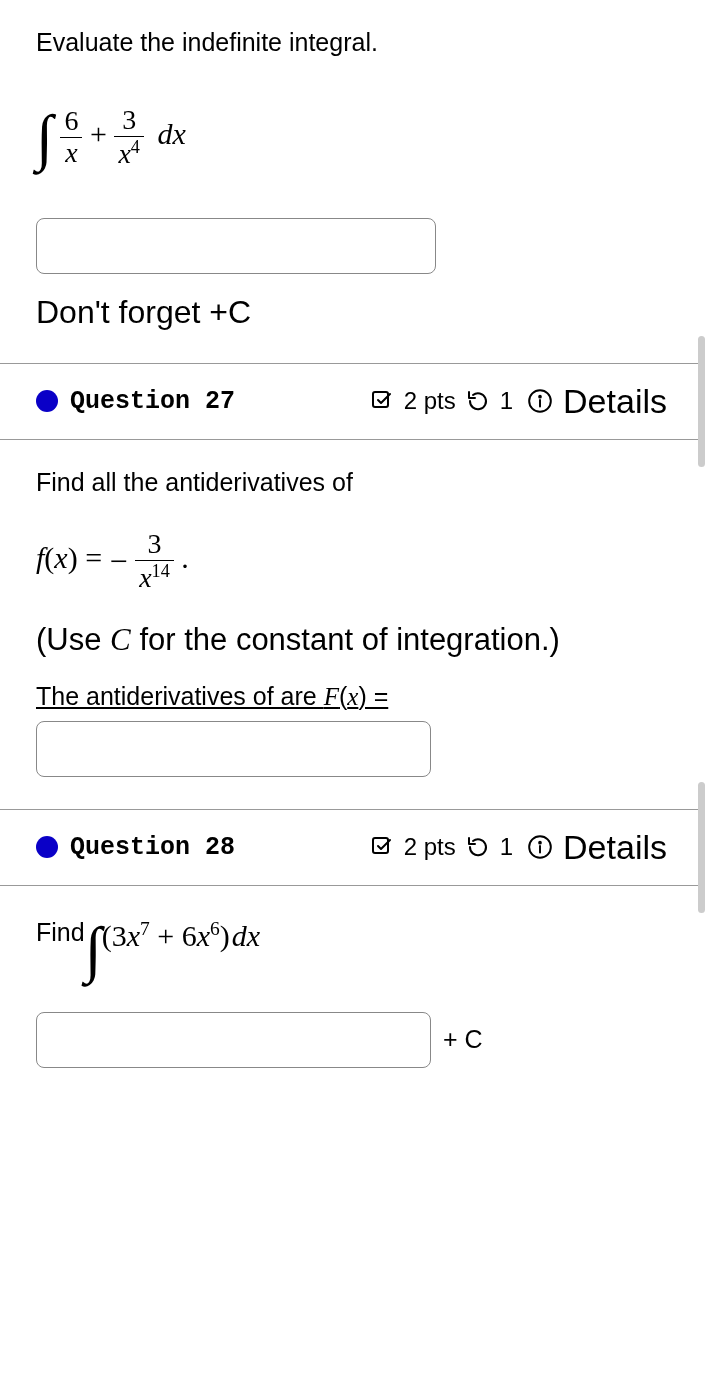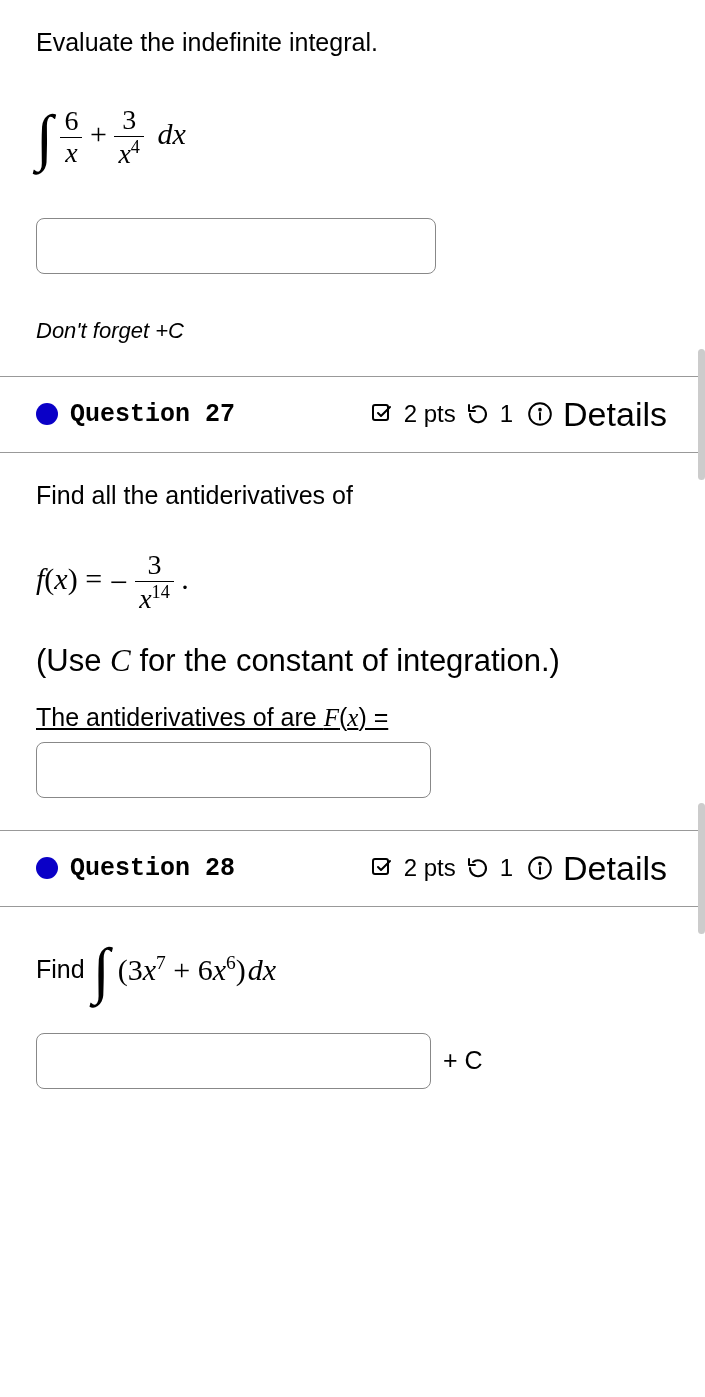--- a/index.html
+++ b/index.html
@@ -55,23 +55,22 @@
     border: 1.5px solid #888;
     border-radius: 8px;
     font-size: 22px;
     padding: 0 12px;
     outline: none;
   }
   .answer-input-sm {
     width: 395px;
   }
   .hint-text {
-    font-style: italic;
-    font-size: 22px;
-    margin-top: 44px;
+    font-size: 32px;
+    margin-top: 20px;
   }
   .question-header {
     display: flex;
     align-items: center;
     justify-content: space-between;
     border-top: 1px solid #999;
     border-bottom: 1px solid #999;
     padding: 18px 22px 18px 36px;
     position: relative;
   }
@@ -178,21 +177,21 @@
         <circle cx="12" cy="12" r="10"></circle>
         <circle cx="12" cy="8" r="0.8" fill="#000"></circle>
         <path d="M12 11 v6" stroke-linecap="round"></path>
       </svg>
     </span>
     <span class="details-link">Details</span>
   </div>
 </div>
 
 <div class="question-content">
-  <div class="prompt-text" style="margin-bottom:40px;">Find all the antiderivatives of</div>
+  <div class="prompt-text" style="margin-bottom:32px;">Find all the antiderivatives of</div>
 
   <div class="math-block" style="margin:8px 0 28px 0;">
     <span class="italic">f</span><span>(</span><span class="italic">x</span><span>) = </span>
     <span style="font-size:32px; vertical-align:middle;">−</span>
     <span class="fraction">
       <span class="num">3</span>
       <span class="den"><span class="italic">x</span><span class="sup">14</span></span>
     </span>
     <span>.</span>
   </div>
@@ -232,21 +231,21 @@
         <circle cx="12" cy="12" r="10"></circle>
         <circle cx="12" cy="8" r="0.8" fill="#000"></circle>
         <path d="M12 11 v6" stroke-linecap="round"></path>
       </svg>
     </span>
     <span class="details-link">Details</span>
   </div>
 </div>
 
 <div class="question-content">
-  <div class="math-block" style="margin:4px 0 32px 0; display:flex; align-items:center; gap:8px;">
+  <div class="math-block" style="margin:4px 0 32px 0; display:flex; align-items:flex-start; ">
     <span style="font-family:Arial,sans-serif; font-size:25px; font-style:normal;">Find</span>
     <span class="integral-sign">∫</span>
     <span>
       (<span>3</span><span class="italic">x</span><span class="sup">7</span><span> + </span><span>6</span><span class="italic">x</span><span class="sup">6</span>)<span class="italic" style="margin-left:2px;">dx</span>
     </span>
   </div>
 
   <div class="inline-row">
     <input type="text" class="answer-input answer-input-sm" style="">
     <span class="suffix-c">+ C</span>

